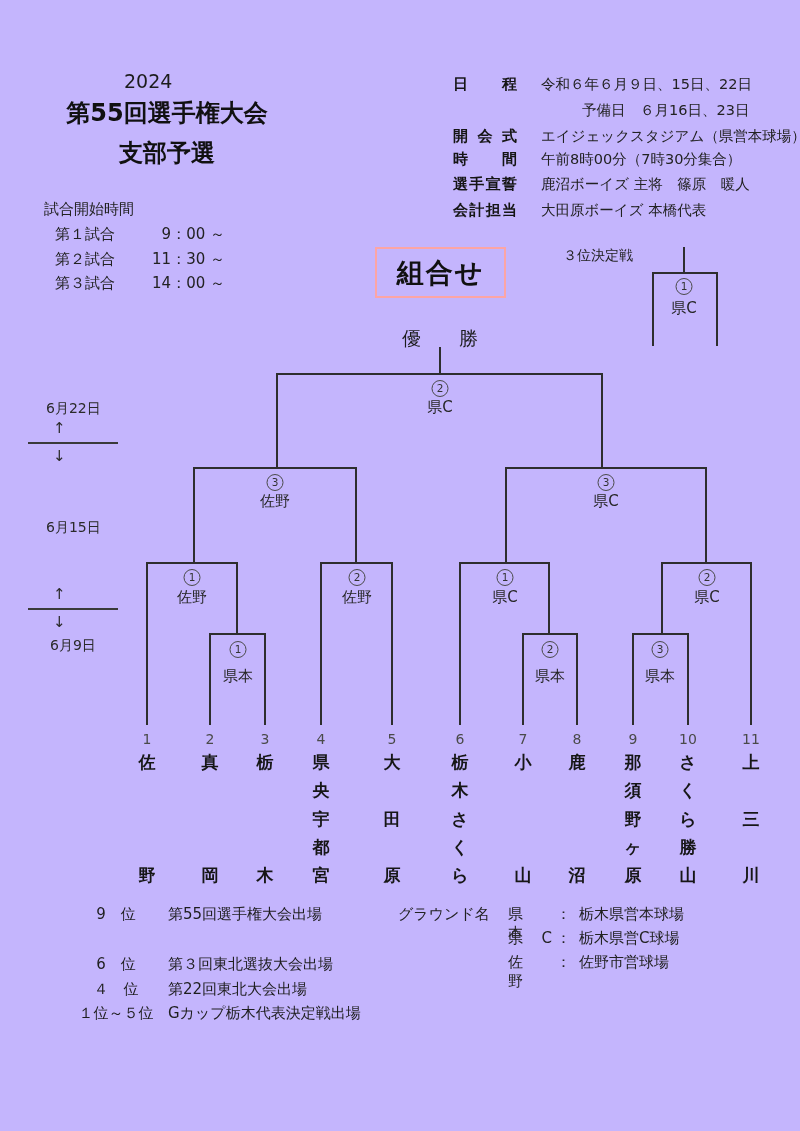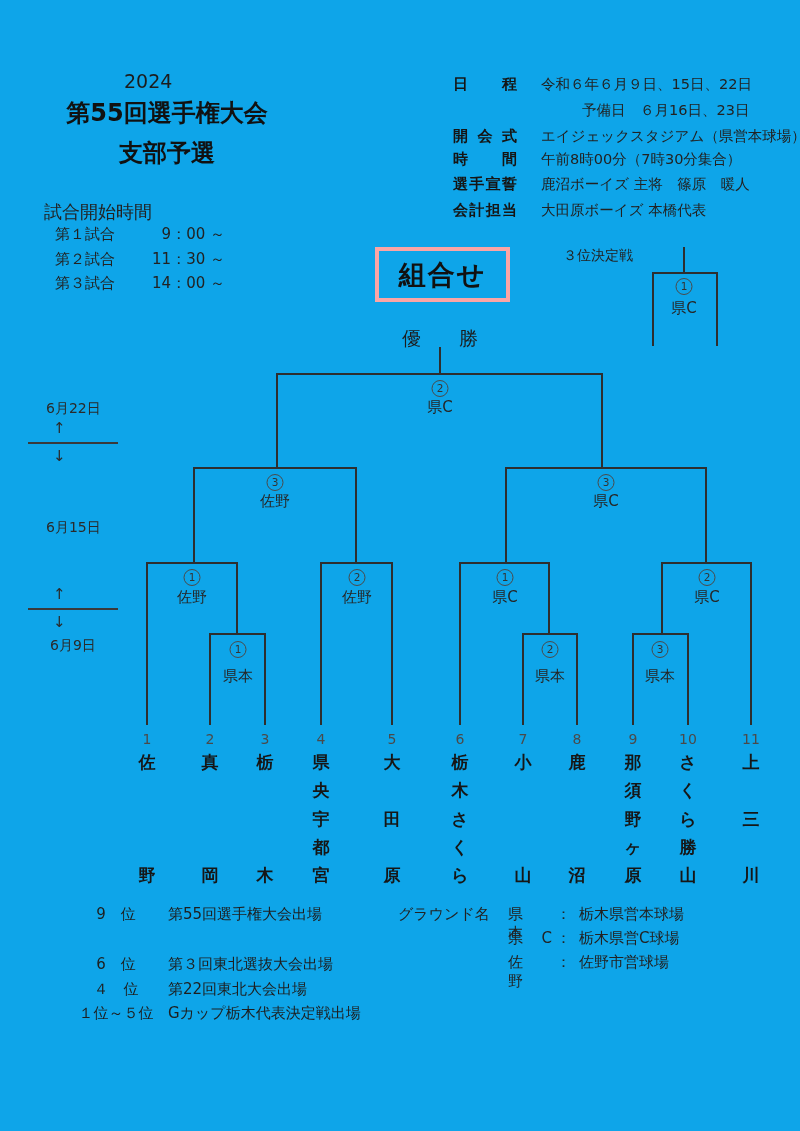--- a/index.html
+++ b/index.html
@@ -1,39 +1,39 @@
 <!DOCTYPE html>
 <html><head>
 <meta charset="utf-8">
 <style>
   html,body{margin:0;padding:0;background:#e8e8e8;}
   .page{
     position:relative;width:800px;height:1131px;margin:0 auto;
-    background:#0ea5e9;color:#222;
+    background:#c4b5fd;color:#222;
     font-family:"DejaVu Sans","Liberation Sans",sans-serif;
     overflow:hidden;
   }
   .abs{position:absolute;}
   .nw{white-space:nowrap;}
   
   .hl,.vl{position:absolute;background:#2e2e2e;}
   .hl{height:2px;}
   .vl{width:2px;}
   .divline{position:absolute;height:2px;background:#3a3a3a;}
   
   .year{position:absolute;left:124px;top:70px;font-size:19px;color:#1c1c1c;}
   .title{position:absolute;left:40px;top:97px;width:254px;text-align:center;font-size:24px;font-weight:bold;color:#111;}
   .subtitle{position:absolute;left:40px;top:137px;width:254px;text-align:center;font-size:24px;font-weight:bold;color:#111;}
-  .schedtitle{position:absolute;left:44px;top:200px;font-size:18px;}
+  .schedtitle{position:absolute;left:44px;top:200px;font-size:15px;}
   .srow{position:absolute;left:55px;width:170px;display:flex;justify-content:space-between;font-size:15px;}
   .irow{position:absolute;left:453px;width:345px;display:flex;align-items:center;}
   .ilabel{display:inline-block;width:64px;flex:none;font-weight:bold;font-size:15px;text-align:justify;text-align-last:justify;color:#151515;}
   .ivalue{font-size:14.5px;margin-left:24px;white-space:nowrap;}
   
-  .kbox{position:absolute;left:375px;top:247px;width:127px;height:47px;border:4px solid #fca5a5;
+  .kbox{position:absolute;left:375px;top:247px;width:127px;height:47px;border:2px solid #fca5a5;
         display:flex;align-items:center;justify-content:center;font-size:27px;font-weight:bold;letter-spacing:2px;color:#111;}
   .thirdlabel{position:absolute;left:563px;top:247px;font-size:14px;}
   .champ{position:absolute;left:402px;top:326px;font-size:19px;white-space:nowrap;color:#1c1c1c;}
   
   .gnum{position:absolute;transform:translateX(-50%);}
   .circ{display:inline-flex;width:15px;height:15px;border:1.2px solid #4a4a4a;border-radius:50%;
         align-items:center;justify-content:center;font-size:10.5px;font-style:normal;color:#333;line-height:1;}
   .gven{position:absolute;transform:translateX(-50%);font-size:15px;white-space:nowrap;color:#262626;}
   
   .dlabel{position:absolute;font-size:14px;color:#2a2a2a;white-space:nowrap;}

